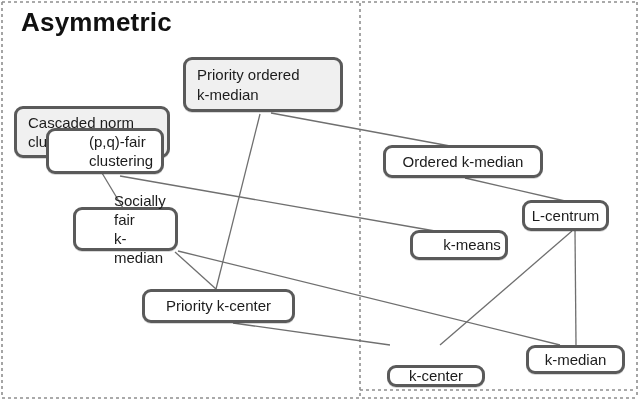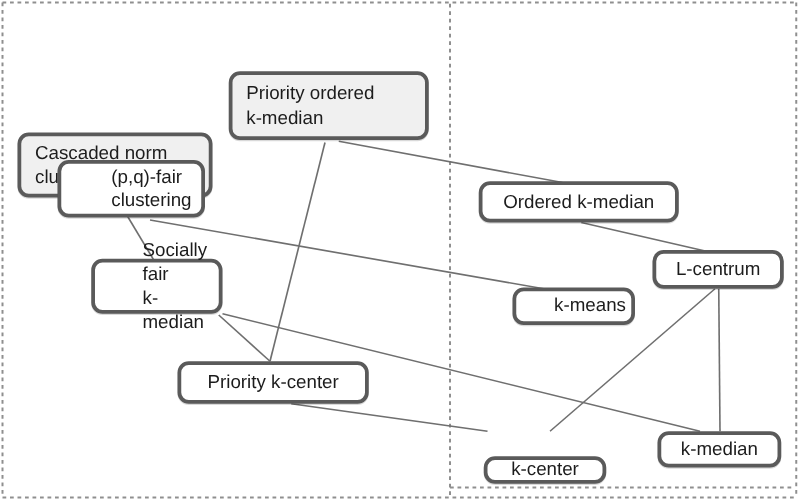--- a/index.html
+++ b/index.html
@@ -68,29 +68,30 @@
       <line x1="120" y1="176" x2="435" y2="231" stroke="#6f6f6f" stroke-width="1.3"></line>
       <line x1="260" y1="114" x2="216" y2="289" stroke="#6f6f6f" stroke-width="1.3"></line>
       <line x1="271" y1="113" x2="450" y2="146" stroke="#6f6f6f" stroke-width="1.3"></line>
       <line x1="465" y1="178" x2="565" y2="201" stroke="#6f6f6f" stroke-width="1.3"></line>
       <line x1="572" y1="231" x2="440" y2="345" stroke="#6f6f6f" stroke-width="1.3"></line>
       <line x1="575" y1="231" x2="576" y2="345" stroke="#6f6f6f" stroke-width="1.3"></line>
       <line x1="233" y1="323" x2="390" y2="345" stroke="#6f6f6f" stroke-width="1.3"></line>
       <line x1="175" y1="252" x2="216" y2="289" stroke="#6f6f6f" stroke-width="1.3"></line>
       <line x1="178" y1="251" x2="560" y2="345" stroke="#6f6f6f" stroke-width="1.3"></line>
     </svg>
+  <div class="heading left">Asymmetric</div>
   <div id="node-layer">
       <div class="node hl align-left" style="left: 14px; top: 58px; width: 156px; height: 52px; margin-top: 48px;">Cascaded norm
 clustering</div>
       <div class="node hl align-left" style="left: 183px; top: 57px; width: 160px; height: 55px;">Priority ordered
 k-median</div>
       <div class="node align-left" style="left: 46px; top: 128px; width: 118px; height: 46px; padding-left: 40px;">(p,q)-fair
 clustering</div>
       <div class="node align-left" style="left: 73px; top: 207px; width: 105px; height: 44px; padding-left: 38px;">Socially fair
 k-median</div>
       <div class="node" style="left: 142px; top: 289px; width: 153px; height: 34px;">Priority k-center</div>
       <div class="node" style="left: 383px; top: 145px; width: 160px; height: 33px;">Ordered k-median</div>
-      <div class="node" style="left: 522px; top: 200px; width: 105px; height: 31px;">L-centrum</div>
+      <div class="node" style="left: 522px; top: 200px; width: 87px; height: 31px;">L-centrum</div>
       <div class="node" style="left: 410px; top: 230px; width: 98px; height: 30px; padding-left: 26px;">k-means</div>
       <div class="node" style="left: 387px; top: 365px; width: 98px; height: 22px;">k-center</div>
       <div class="node" style="left: 526px; top: 345px; width: 99px; height: 29px;">k-median</div>
     </div>
 </div>
 
 </body></html>

